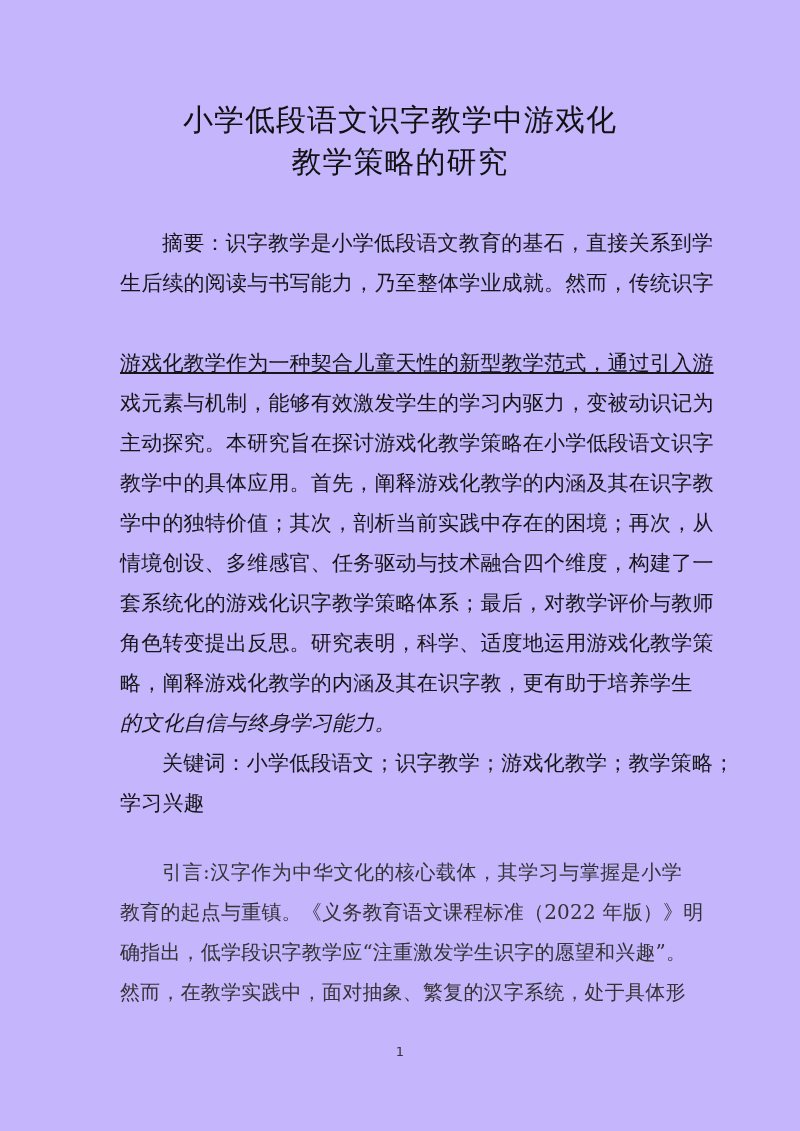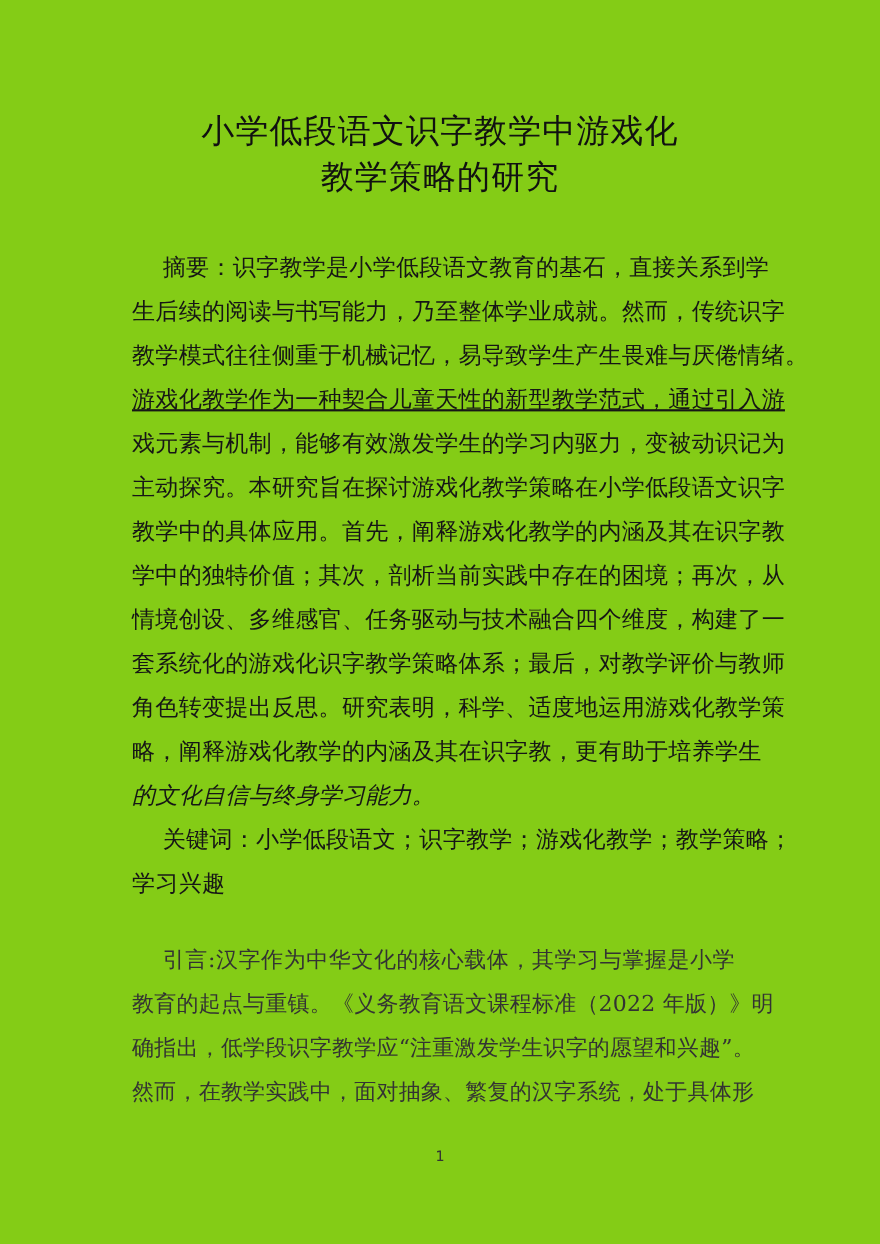--- a/index.html
+++ b/index.html
@@ -13,21 +13,21 @@
       position: relative;
       overflow: hidden;
       font-family: "DejaVu Sans", "Liberation Sans", sans-serif;
       color: #1a1a1a;
     }
     .page {
       position: absolute;
       left: 0; top: 0;
       width: 800px;
       height: 1131px;
-      background: #84cc16;
+      background: #c4b5fd;
     }
     .title-line {
       position: absolute;
       left: 0;
       width: 800px;
       text-align: center;
       font-size: 30px;
       line-height: 36px;
       color: #111111;
       letter-spacing: 1px;
@@ -36,21 +36,21 @@
     .line {
       position: absolute;
       left: 120px;
       width: 562px;
       font-size: 21px;
       line-height: 28px;
       white-space: nowrap;
       color: #161616;
       letter-spacing: 0.2px;
     }
-    .line.indent { left: 148px; width: 520px; }
+    .line.indent { left: 162px; width: 520px; }
     .line.justify {
       text-align: justify;
       text-align-last: justify;
     }
     .intro {
       font-family: "DejaVu Serif", "Liberation Serif", serif;
       color: #333333;
       font-size: 20px;
     }
     .page-number {
@@ -66,21 +66,20 @@
 </head>
 <body>
 
 <div class="page">
 
   <div class="title-line" style="top:102px;">小学低段语文识字教学中游戏化</div>
   <div class="title-line" style="top:144px;">教学策略的研究</div>
 
   <div class="line indent justify" style="top:229px;">摘要：识字教学是小学低段语文教育的基石，直接关系到学</div>
   <div class="line justify" style="top:269px;">生后续的阅读与书写能力，乃至整体学业成就。然而，传统识字</div>
-  <div class="line justify" style="top:309px;">教学模式往往侧重于机械记忆，易导致学生产生畏难与厌倦情绪。</div>
   <div class="line justify" style="top:349px;text-decoration:underline;">游戏化教学作为一种契合儿童天性的新型教学范式，通过引入游</div>
   <div class="line justify" style="top:389px;">戏元素与机制，能够有效激发学生的学习内驱力，变被动识记为</div>
   <div class="line justify" style="top:429px;">主动探究。本研究旨在探讨游戏化教学策略在小学低段语文识字</div>
   <div class="line justify" style="top:469px;">教学中的具体应用。首先，阐释游戏化教学的内涵及其在识字教</div>
   <div class="line justify" style="top:509px;">学中的独特价值；其次，剖析当前实践中存在的困境；再次，从</div>
   <div class="line justify" style="top:549px;">情境创设、多维感官、任务驱动与技术融合四个维度，构建了一</div>
   <div class="line justify" style="top:589px;">套系统化的游戏化识字教学策略体系；最后，对教学评价与教师</div>
   <div class="line justify" style="top:629px;">角色转变提出反思。研究表明，科学、适度地运用游戏化教学策</div>
   <div class="line justify" style="top:669px;">略，阐释游戏化教学的内涵及其在识字教，更有助于培养学生</div>
   <div class="line" style="top:709px;font-style:italic;">的文化自信与终身学习能力。</div>

